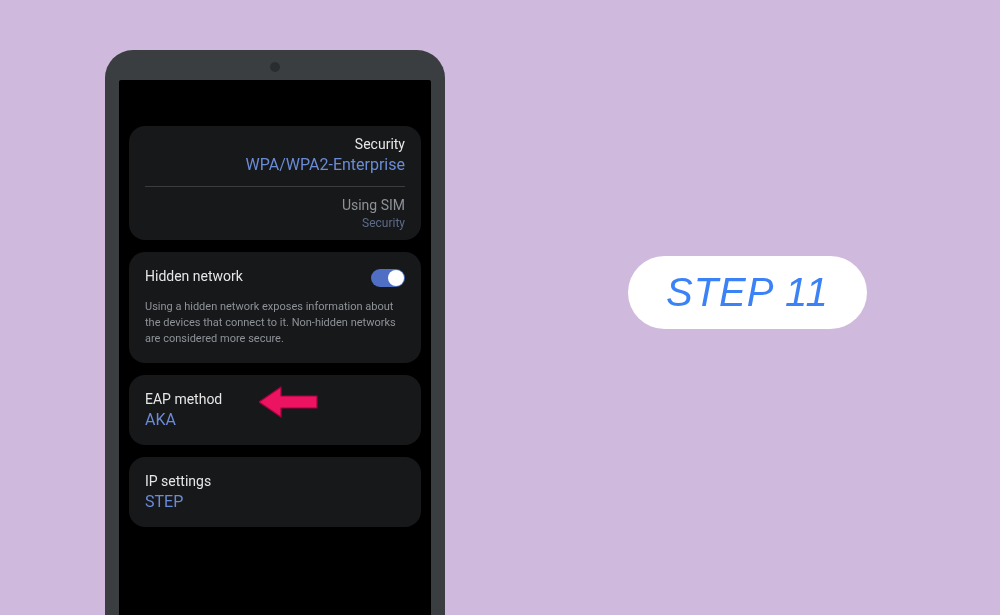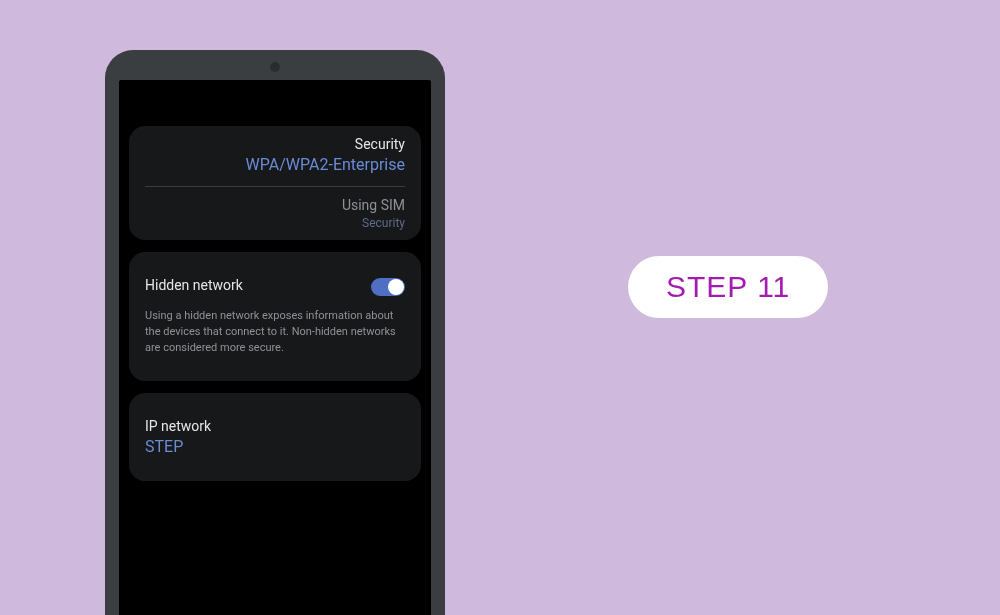--- a/index.html
+++ b/index.html
@@ -41,21 +41,21 @@
     background: #000;
     border-radius: 2px;
     overflow: hidden;
     padding: 10px 10px 0 10px;
   }
 
   
   .card {
     background: #17181a;
     border-radius: 16px;
-    padding: 25px 16px;
+    padding: 16px 16px;
     margin-bottom: 12px;
   }
   .card-thin { padding: 10px 16px 10px; text-align: right; }
   .divider {
     height: 1px;
     background: #3a3d40;
     margin: 12px 0 10px;
   }
   .label {
     font-size: 14px;
@@ -116,25 +116,26 @@
   }
 
   
   .step-badge {
     position: absolute;
     left: 628px;
     top: 256px;
     background: #ffffff;
     border-radius: 40px;
     padding: 14px 38px;
-    font-size: 30px;
+    font-size: 40px;
     letter-spacing: 1px;
-    color: #a21caf;
+    color: #3b82f6;
     font-weight: 400;
     font-family: Arial, sans-serif;
+    font-style: italic;
   }
 </style>
 </head>
 <body>
 
 <div class="device">
   <div class="camera"></div>
   <div class="screen">
 
     <div class="card card-thin" style="margin-top:36px;">
@@ -152,22 +153,29 @@
     <div class="card">
       <div class="row">
         <div class="label">Hidden network</div>
         <div class="toggle">
           <div class="toggle-knob"></div>
         </div>
       </div>
       <div class="desc">Using a hidden network exposes information about the devices that connect to it. Non-hidden networks are considered more secure.</div>
     </div>
 
+    <div class="card" style="position:relative;">
+      <div class="label">EAP method</div>
+      <div class="value-link">AKA</div>
+      <svg class="arrow" style="left:130px; top:10px;" width="62" height="34" viewBox="0 0 62 34">
+        <path d="M 0 17 L 22 2 L 22 11 L 58 11 L 58 23 L 22 23 L 22 32 Z" fill="#ec1360" stroke="#a40040" stroke-width="1.2" stroke-linejoin="round"></path>
+      </svg>
+    </div>
 
     <div class="card">
-      <div class="label">IP network</div>
+      <div class="label">IP settings</div>
       <div class="value-link">STEP</div>
     </div>
 
   </div>
 </div>
 
 <div class="step-badge">STEP 11</div>
 
 </body></html>

